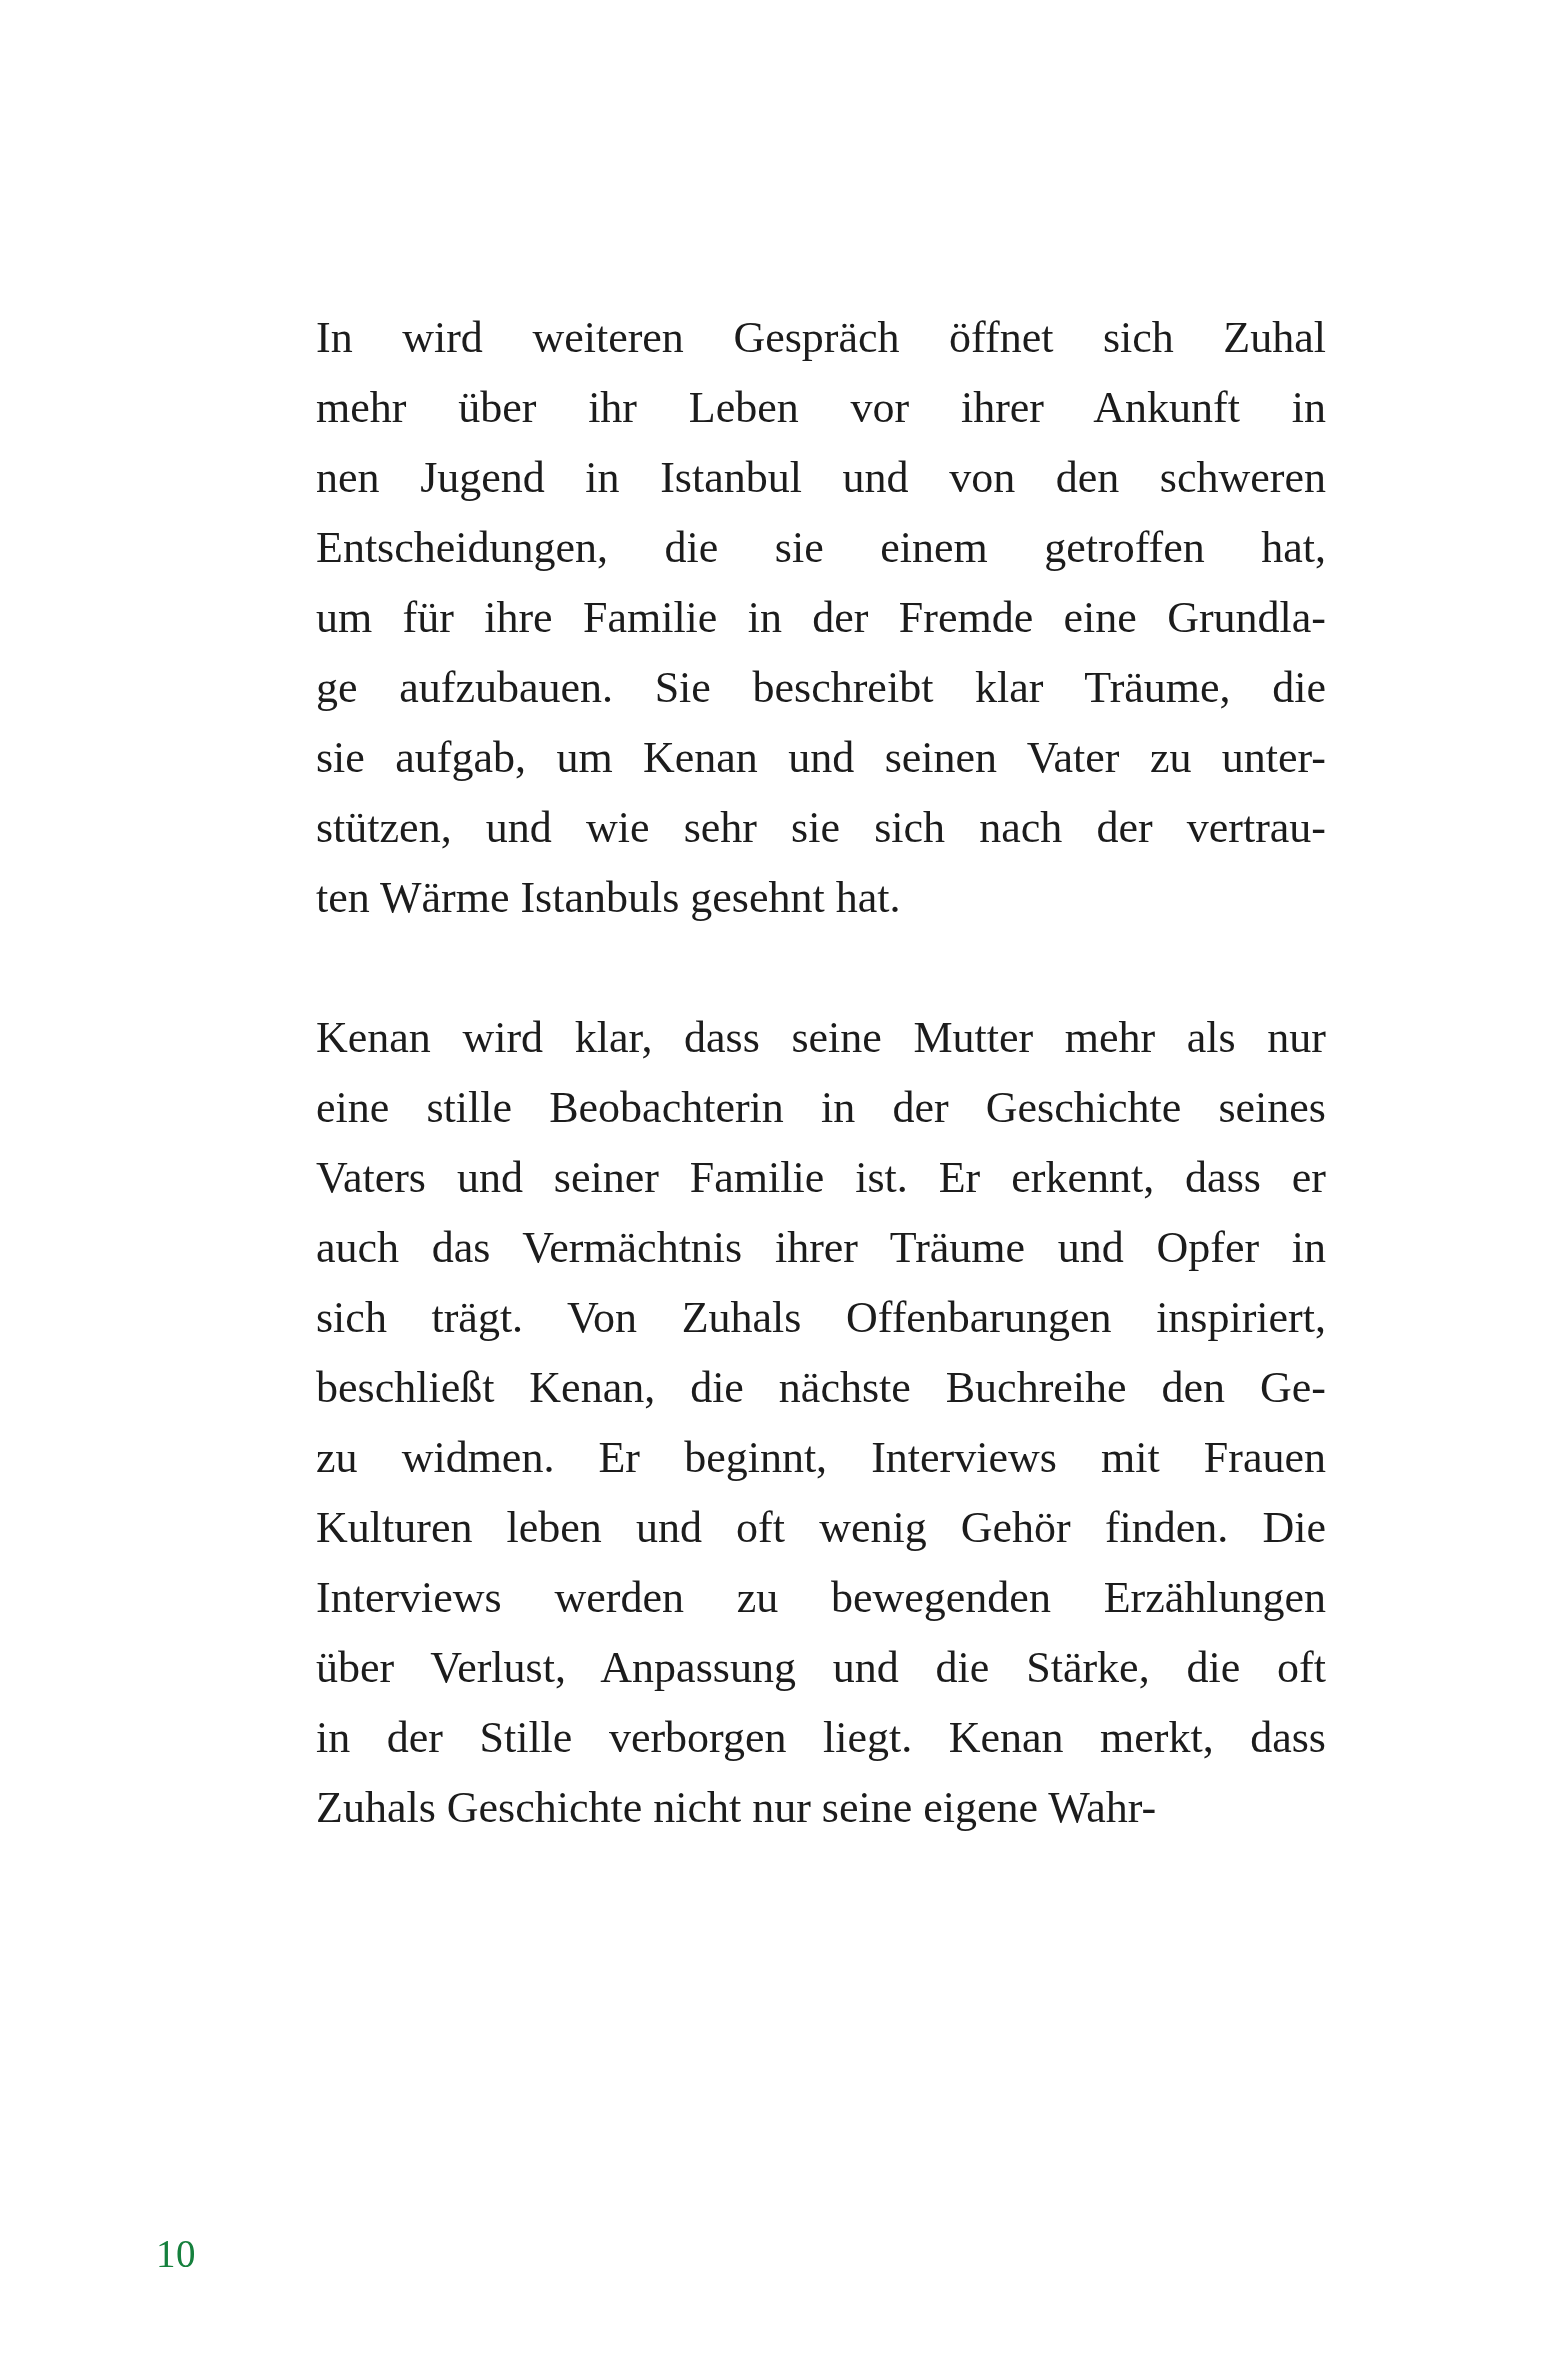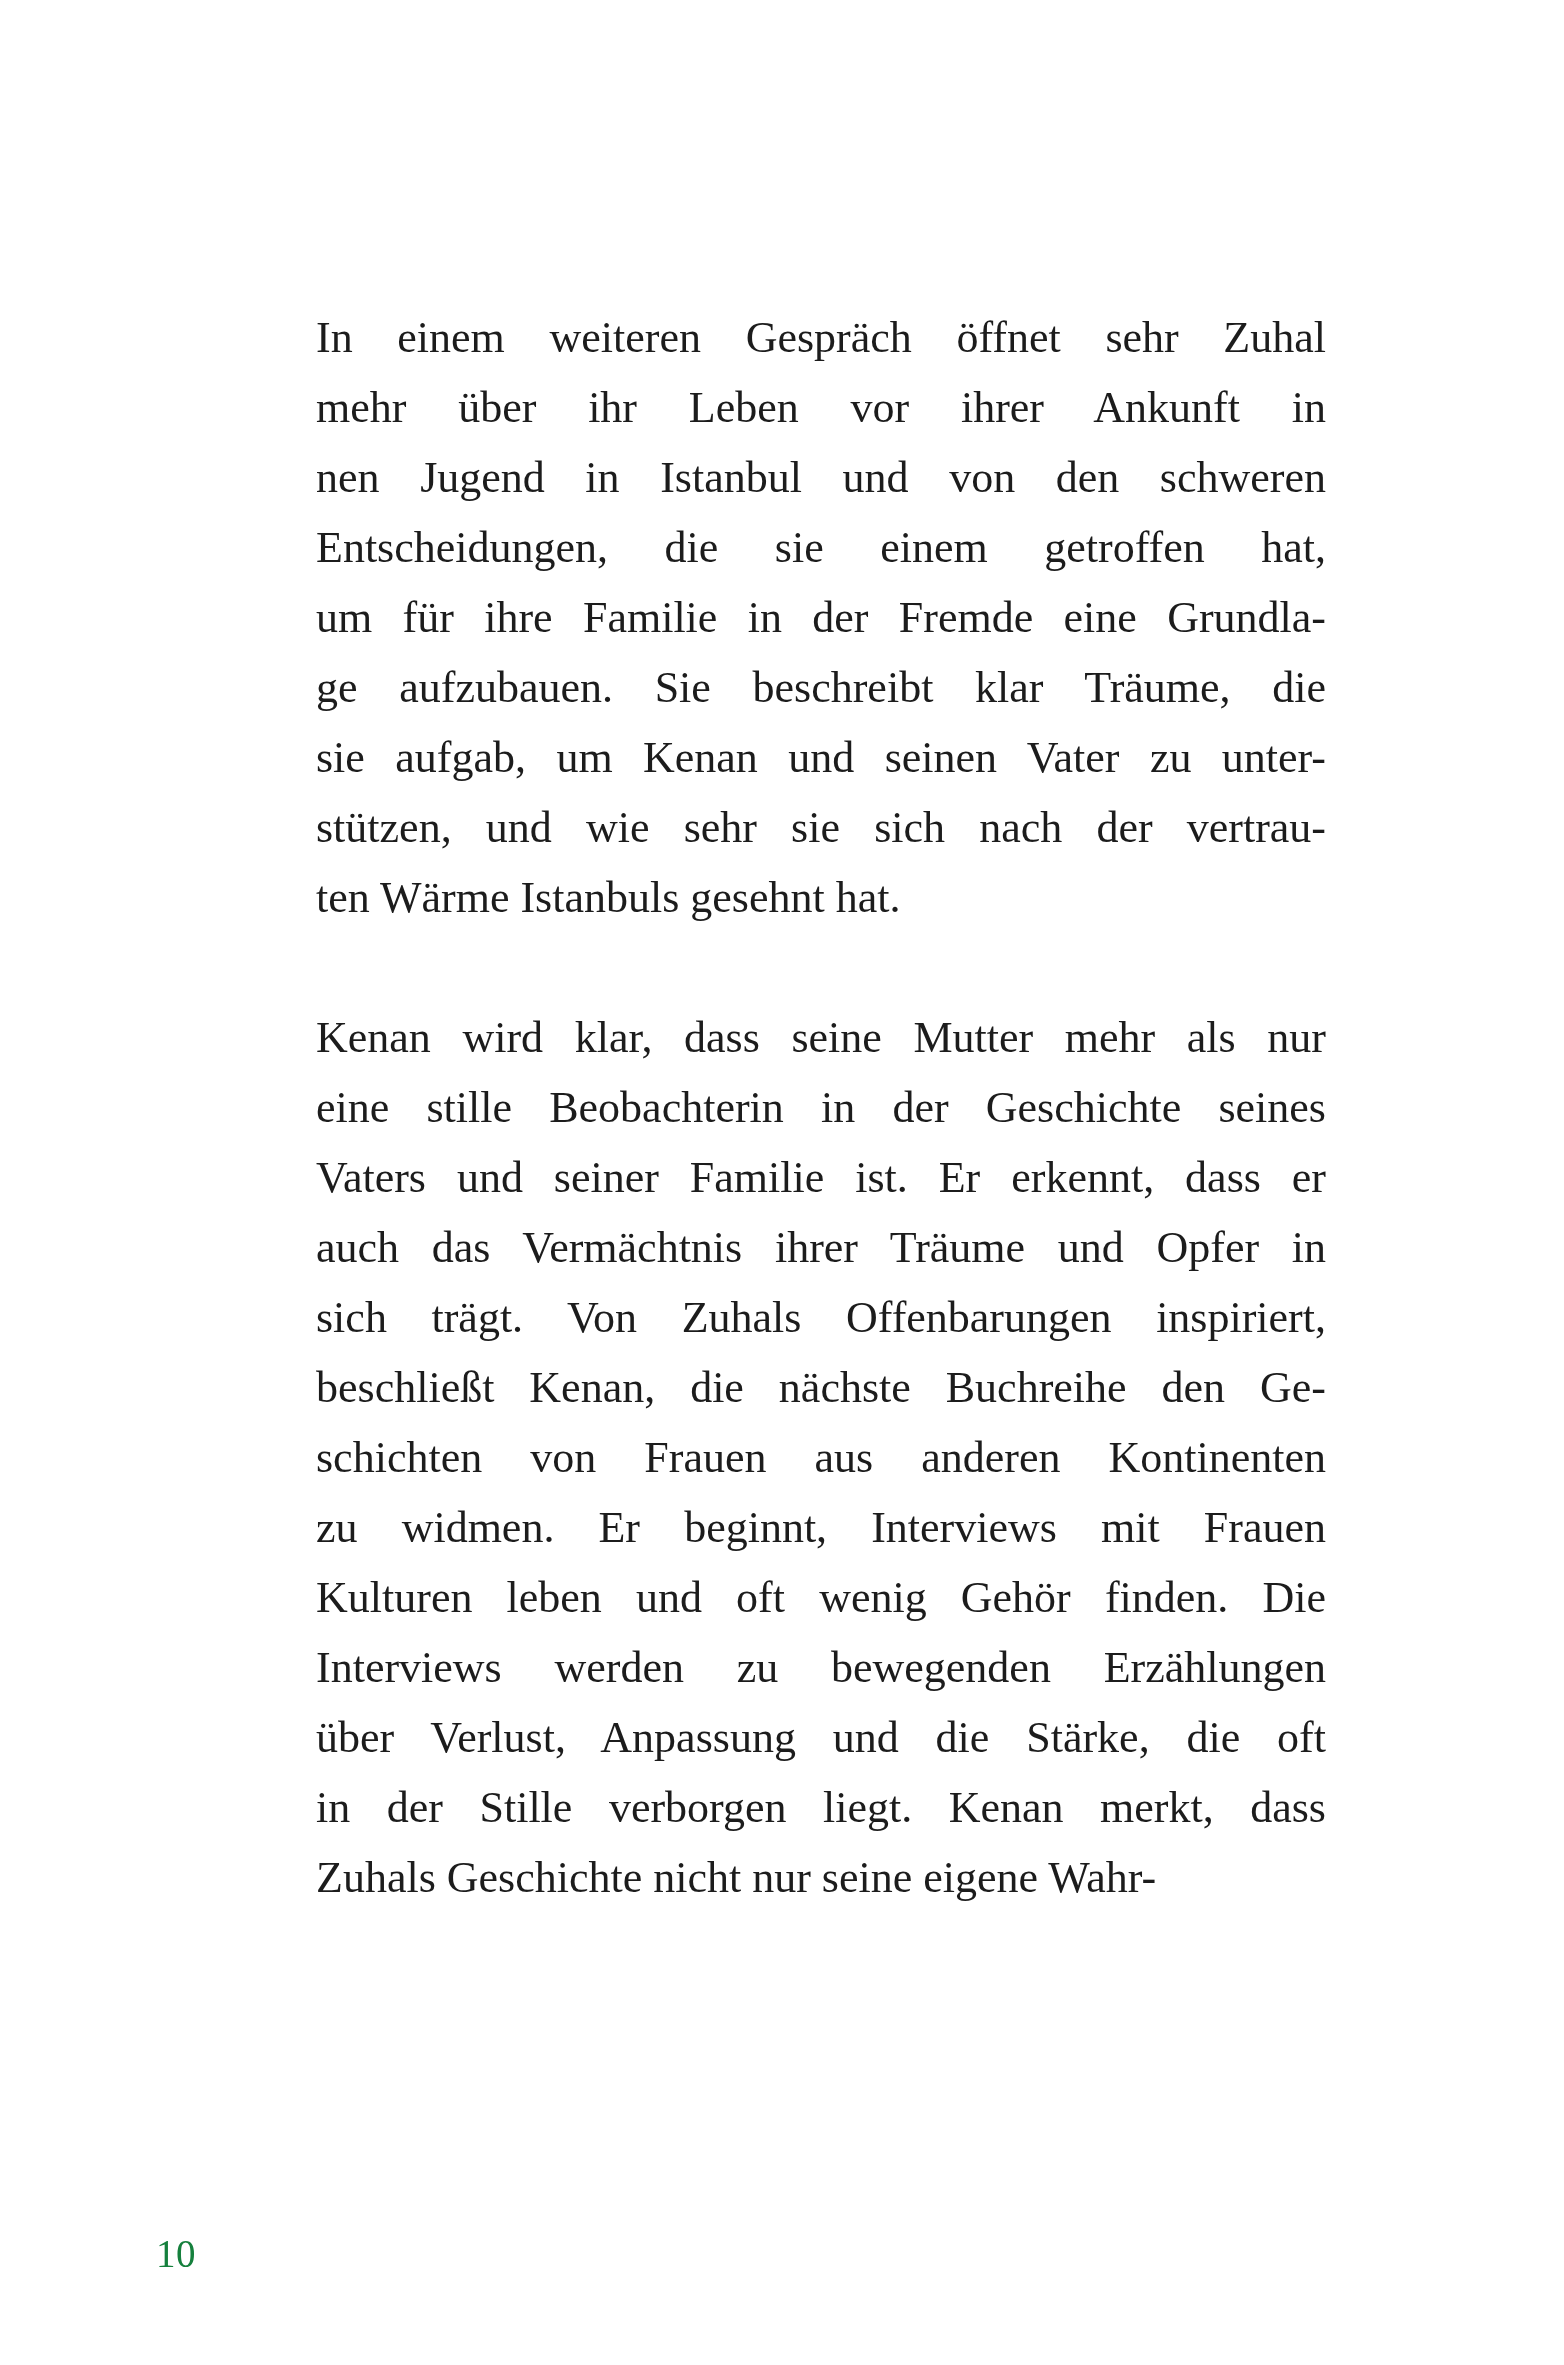--- a/index.html
+++ b/index.html
@@ -48,39 +48,38 @@
     letter-spacing: 0.5px;
     color: #15803d;
   }
 </style>
 </head>
 <body>
 
 <main class="text-block">
 
   <p class="para">
-    <span class="line" style="display:block">In einem weiteren Gespräch öffnet sehr Zuhal</span>
+    <span class="line" style="display:block">In wird weiteren Gespräch öffnet sich Zuhal</span>
     <span class="line" style="display:block">mehr über ihr Leben vor ihrer Ankunft in</span>
     <span class="line" style="display:block">nen Jugend in Istanbul und von den schweren</span>
     <span class="line" style="display:block">Entscheidungen, die sie einem getroffen hat,</span>
     <span class="line" style="display:block">um für ihre Familie in der Fremde eine Grundla-</span>
     <span class="line" style="display:block">ge aufzubauen. Sie beschreibt klar Träume, die</span>
     <span class="line" style="display:block">sie aufgab, um Kenan und seinen Vater zu unter-</span>
     <span class="line" style="display:block">stützen, und wie sehr sie sich nach der vertrau-</span>
     <span class="line para-end" style="display:block">ten Wärme Istanbuls gesehnt hat.</span>
   </p>
 
   <p class="para">
     <span class="line" style="display:block">Kenan wird klar, dass seine Mutter mehr als nur</span>
     <span class="line" style="display:block">eine stille Beobachterin in der Geschichte seines</span>
     <span class="line" style="display:block">Vaters und seiner Familie ist. Er erkennt, dass er</span>
     <span class="line" style="display:block">auch das Vermächtnis ihrer Träume und Opfer in</span>
     <span class="line" style="display:block">sich trägt. Von Zuhals Offenbarungen inspiriert,</span>
     <span class="line" style="display:block">beschließt Kenan, die nächste Buchreihe den Ge-</span>
-    <span class="line" style="display:block">schichten von Frauen aus anderen Kontinenten</span>
     <span class="line" style="display:block">zu widmen. Er beginnt, Interviews mit Frauen</span>
     <span class="line" style="display:block">Kulturen leben und oft wenig Gehör finden. Die</span>
     <span class="line" style="display:block">Interviews werden zu bewegenden Erzählungen</span>
     <span class="line" style="display:block">über Verlust, Anpassung und die Stärke, die oft</span>
     <span class="line" style="display:block">in der Stille verborgen liegt. Kenan merkt, dass</span>
     <span class="line para-end" style="display:block">Zuhals Geschichte nicht nur seine eigene Wahr-</span>
   </p>
 
 </main>
 

